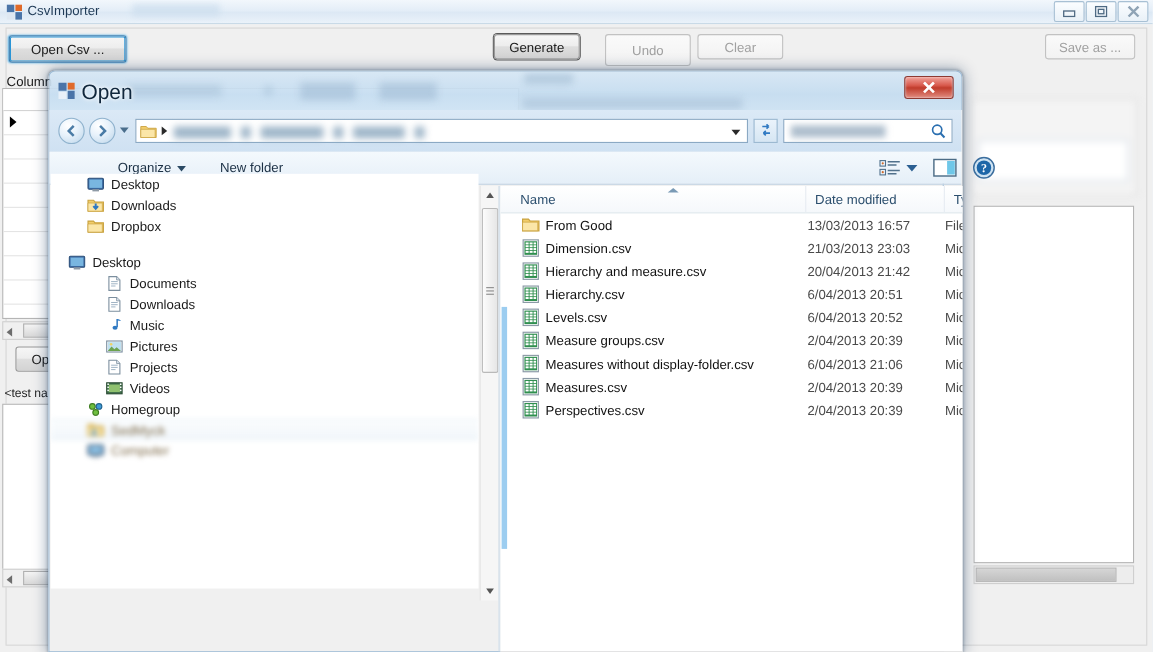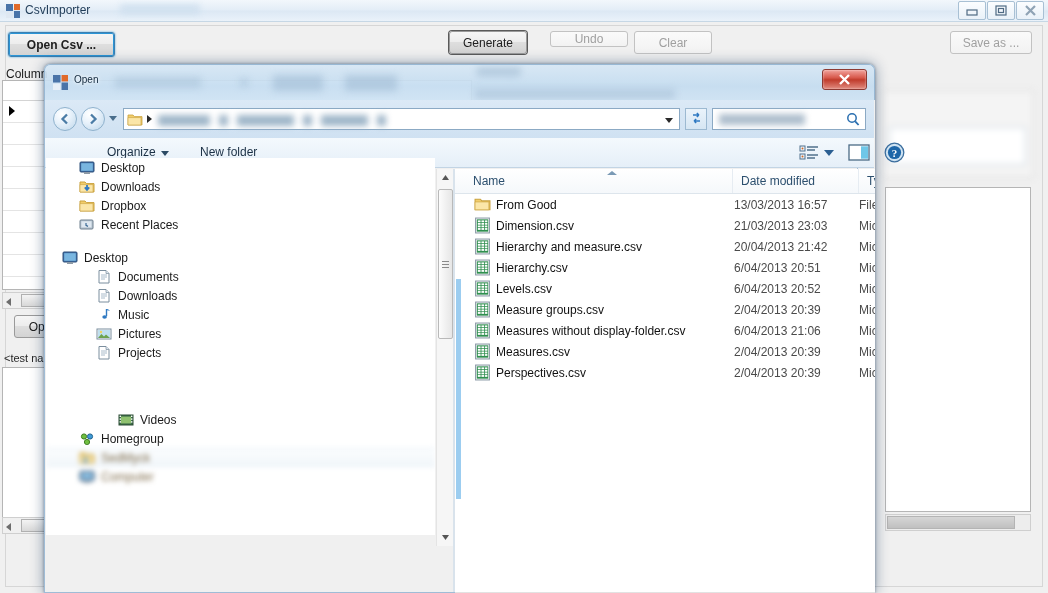--- a/index.html
+++ b/index.html
@@ -51,27 +51,27 @@
     position: absolute; left: 5px; top: 3px; width: 1038px; height: 562px;
     background: #f0f0f0; border: 1px solid #d6d6d6;
   }
   .btn {
     background: linear-gradient(180deg,#f6f6f6 0%,#ededed 46%,#dedede 50%,#d3d3d3 100%);
     border: 1px solid #9a9a9a; border-radius: 3px;
     font-family: "Liberation Sans", sans-serif; font-size: 12px;
     color: #202020; display: flex; align-items: center; justify-content: center;
     padding: 0;
   }
-  .btn.focused { box-shadow: 0 0 0 1px #2a95d6 inset, 0 0 2px #3aa3e0; border-color:#3c7fb1;font-weight:bold; }
+  .btn.focused { box-shadow: 0 0 0 1px #2a95d6 inset, 0 0 2px #3aa3e0; border-color:#3c7fb1; }
   .btn.disabled { color: #a0a0a0; border-color:#c2c2c2;
     background: linear-gradient(180deg,#fafafa 0%,#f2f2f2 100%); }
   #open-csv-btn { position: absolute; left: 8px; top: 10px; width: 107px; height: 25px; }
   #generate-btn { position: absolute; left: 449px; top: 9px; width: 78px; height: 23px;
     box-shadow: 0 0 0 1px #5a5a5a; }
-  #undo-btn { position: absolute; left: 550px; top: 9px; width: 78px; height: 16px; }
+  #undo-btn { position: absolute; left: 550px; top: 9px; width: 78px; height: 29px; }
   #clear-btn { position: absolute; left: 634px; top: 9px; width: 78px; height: 23px; }
   #saveas-btn { position: absolute; left: 950px; top: 9px; width: 82px; height: 23px; }
 
   .grp-col-label {
     position: absolute; left: 6px; top: 45px; font-size: 12px; color: #1a1a1a;
   }
   .grp-settings-label {
     position: absolute; left: 475px; top: 45px; font-size: 12px; color: #1a1a1a;
   }
   .bg-grid {
@@ -151,21 +151,21 @@
     border-radius: 6px 6px 0 0;
     background: linear-gradient(180deg, rgba(214,231,245,.93) 0%, rgba(196,220,240,.92) 60%, rgba(205,226,243,.93) 100%);
     border: 1px solid #98b8d4; border-bottom: none;
     overflow: hidden;
   }
   .dlg-glass-ghost {
     position: absolute; filter: blur(3.5px); opacity: .55;
   }
   .dlg-title-icon { position: absolute; left: 8px; top: 10px; width: 15px; height: 15px; }
   .dlg-title-text {
-    position: absolute; left: 29px; top: 9px; font-size: 10px; color: #10273c;
+    position: absolute; left: 29px; top: 9px; font-size: 19px; color: #10273c;
     text-shadow: 0 0 3px #fff, 0 0 6px #fff;
   }
   .dlg-close {
     position: absolute; right: 7px; top: 4px; width: 45px; height: 21px;
     border-radius: 3px; border: 1px solid #8d3a33;
     background: linear-gradient(180deg,#f1a39c 0%,#d85a4d 40%,#c03c2c 52%,#e18b7f 100%);
     display: flex; align-items: center; justify-content: center;
     box-shadow: 0 0 2px rgba(255,255,255,.7) inset;
   }
   .dlg-body {
@@ -556,28 +556,20 @@
                 </svg></span>
               <span>Downloads</span>
             </div>
             <div class="tree-item" style="padding-left: 33px;">
               <span class="ico"><svg width="16" height="16" viewBox="0 0 16 16">
                   <path d="M1 3 h5 l1.4 1.6 H15 V13 H1 Z" fill="#f2cd6b" stroke="#c9a23f"></path>
                   <path d="M1 5.6 h13 V13 H1 Z" fill="#fbe6a8" stroke="#c9a23f" stroke-width=".6"></path>
                 </svg></span>
               <span>Dropbox</span>
             </div>
-            <div class="tree-item" style="padding-left: 33px;">
-              <span class="ico"><svg width="16" height="16" viewBox="0 0 16 16">
-                  <rect x="1" y="3" width="13" height="9" rx="1" fill="#b9c6d2" stroke="#6e808f"></rect>
-                  <rect x="2.4" y="4.3" width="10" height="6" fill="#dfe8f0"></rect>
-                  <path d="M7 6 v2.4 l2 1" stroke="#3d6b96" stroke-width="1.2" fill="none"></path>
-                </svg></span>
-              <span>Recent Places</span>
-            </div>
             <div class="tree-item" style="padding-left: 16px; height: 14px;"></div>
             <div class="tree-item" style="padding-left: 16px;">
               <span class="ico"><svg width="16" height="16" viewBox="0 0 16 16">
                   <rect x="1" y="2" width="14" height="10" rx="1" fill="#3f6fa8" stroke="#2c4f79"></rect>
                   <rect x="2.2" y="3.2" width="11.6" height="7.6" fill="#79b6e0"></rect>
                   <rect x="5" y="12" width="6" height="2" fill="#8e9aa6"></rect>
                 </svg></span>
               <span>Desktop</span>
             </div>
             <div class="tree-item" style="padding-left: 50px;">
@@ -614,21 +606,21 @@
               <span>Pictures</span>
             </div>
             <div class="tree-item" style="padding-left: 50px;">
               <span class="ico"><svg width="16" height="16" viewBox="0 0 16 16">
                   <path d="M3 1.5 h7 l3 3 V14 H3 Z" fill="#ffffff" stroke="#7b8e9e"></path>
                   <path d="M10 1.5 v3 h3" fill="#dde7ef" stroke="#7b8e9e" stroke-width=".7"></path>
                   <path d="M5 6 h6 M5 8 h6 M5 10 h4" stroke="#9fb3c4" stroke-width=".9"></path>
                 </svg></span>
               <span>Projects</span>
             </div>
-            <div class="tree-item" style="padding-left: 72px; margin-top: 48px;">
+            <div class="tree-item" style="padding-left: 50px;">
               <span class="ico"><svg width="16" height="16" viewBox="0 0 16 16">
                   <rect x="1" y="3" width="14" height="10" fill="#3f6f4a" stroke="#2a4a33"></rect>
                   <rect x="3" y="4.6" width="10" height="6.8" fill="#8fc16f"></rect>
                   <g fill="#ffffff">
                     <rect x="1.6" y="3.6" width="1.4" height="1.4"></rect>
                     <rect x="1.6" y="6.4" width="1.4" height="1.4"></rect>
                     <rect x="1.6" y="9.2" width="1.4" height="1.4"></rect>
                     <rect x="13" y="3.6" width="1.4" height="1.4"></rect>
                     <rect x="13" y="6.4" width="1.4" height="1.4"></rect>
                     <rect x="13" y="9.2" width="1.4" height="1.4"></rect>

